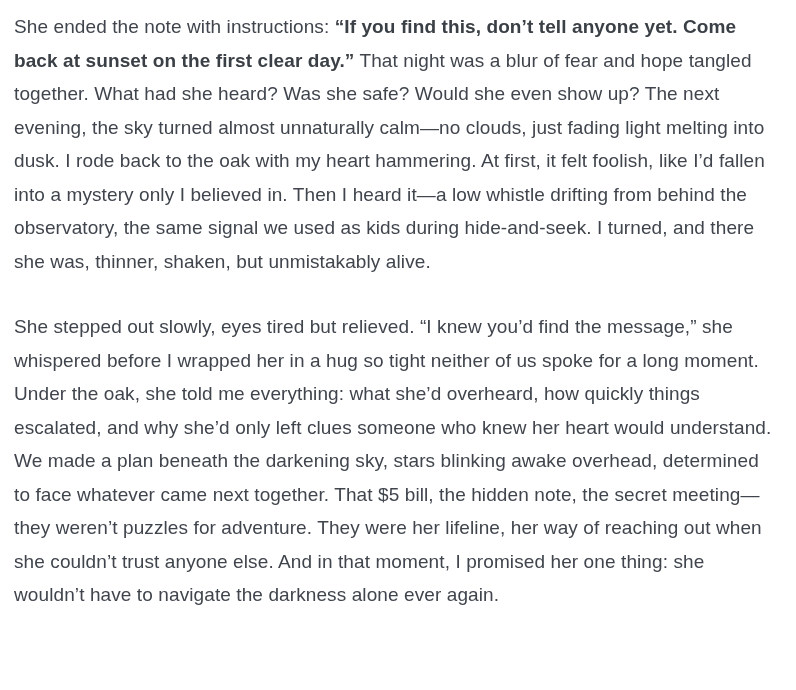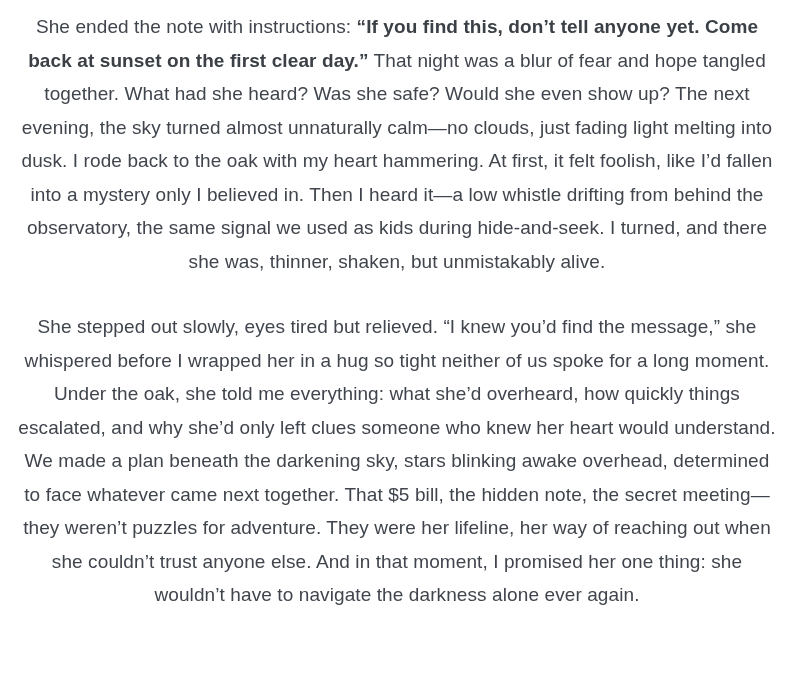--- a/index.html
+++ b/index.html
@@ -18,21 +18,20 @@
     box-sizing: border-box;
     width: 796px;
     padding: 10px 16px 0 14px;
     color: #40454d;
     font-size: 19px;
     line-height: 33.5px;
     letter-spacing: 0.1px;
   }
   .story p {
     margin: 0 0 32px 0;
-    text-align: center;
   }
   .story strong {
     font-weight: 700;
     color: #3b4046;
   }
 </style>
 </head>
 <body>
 
 <main class="story">

